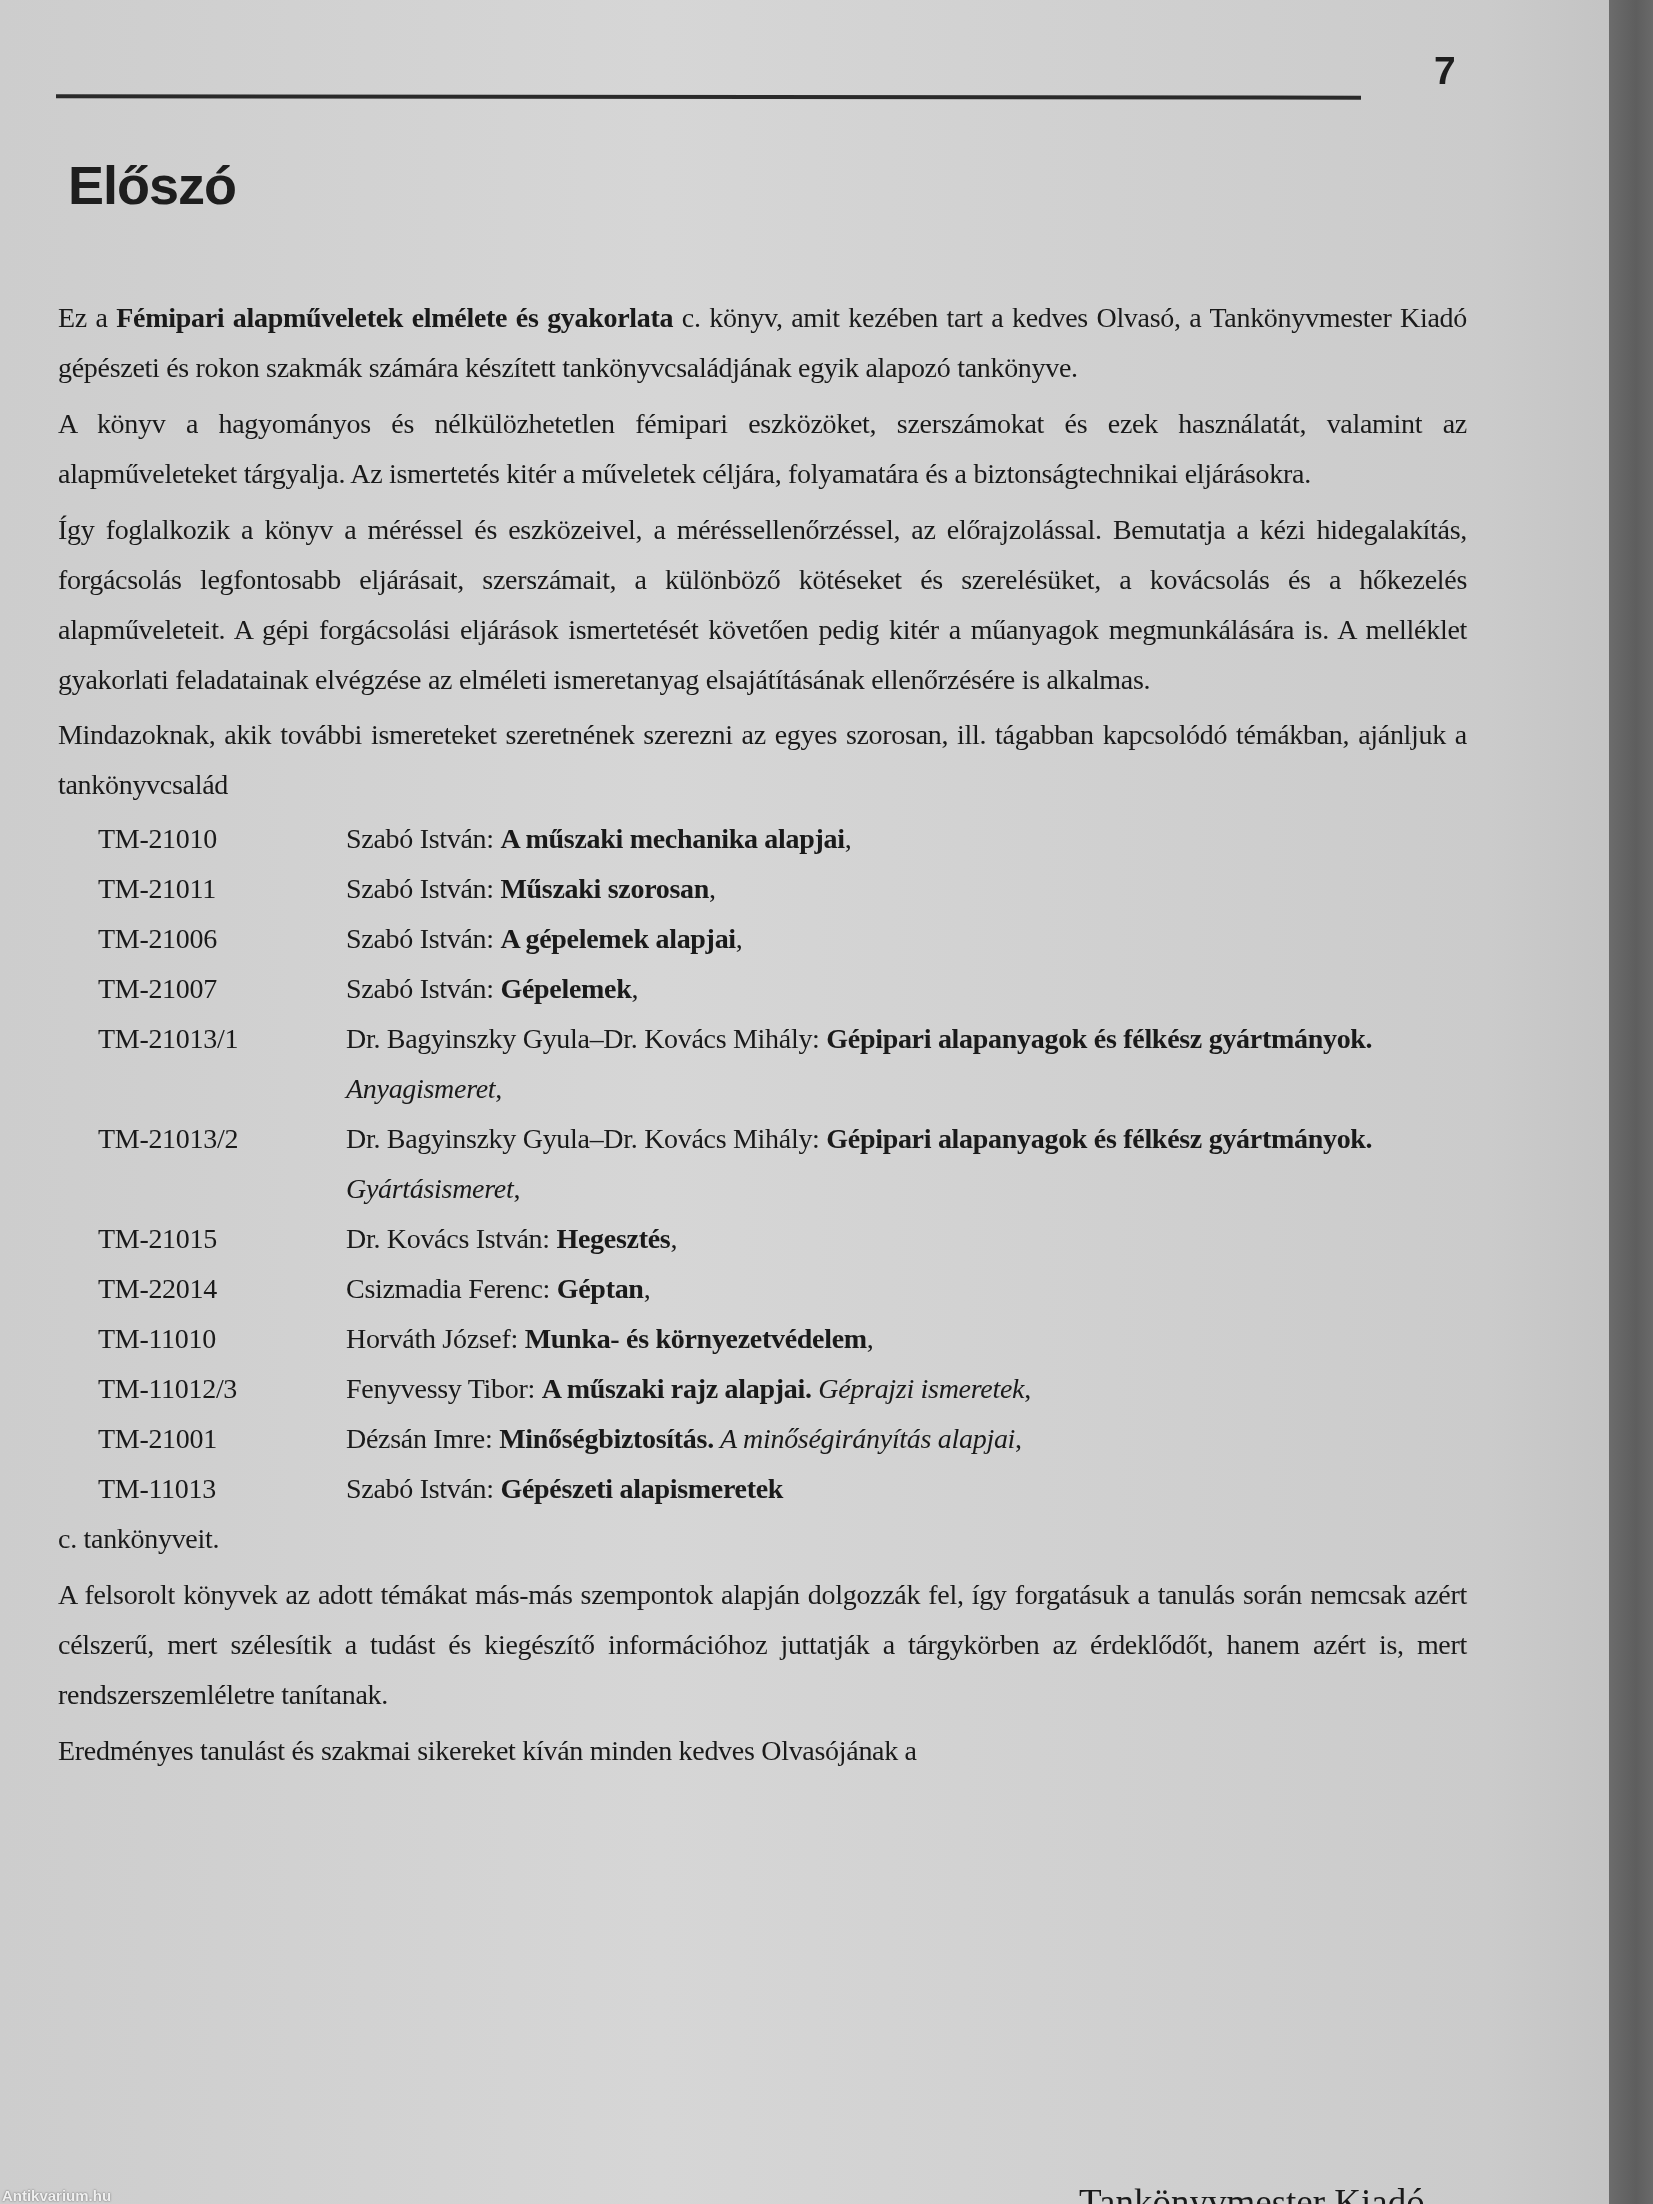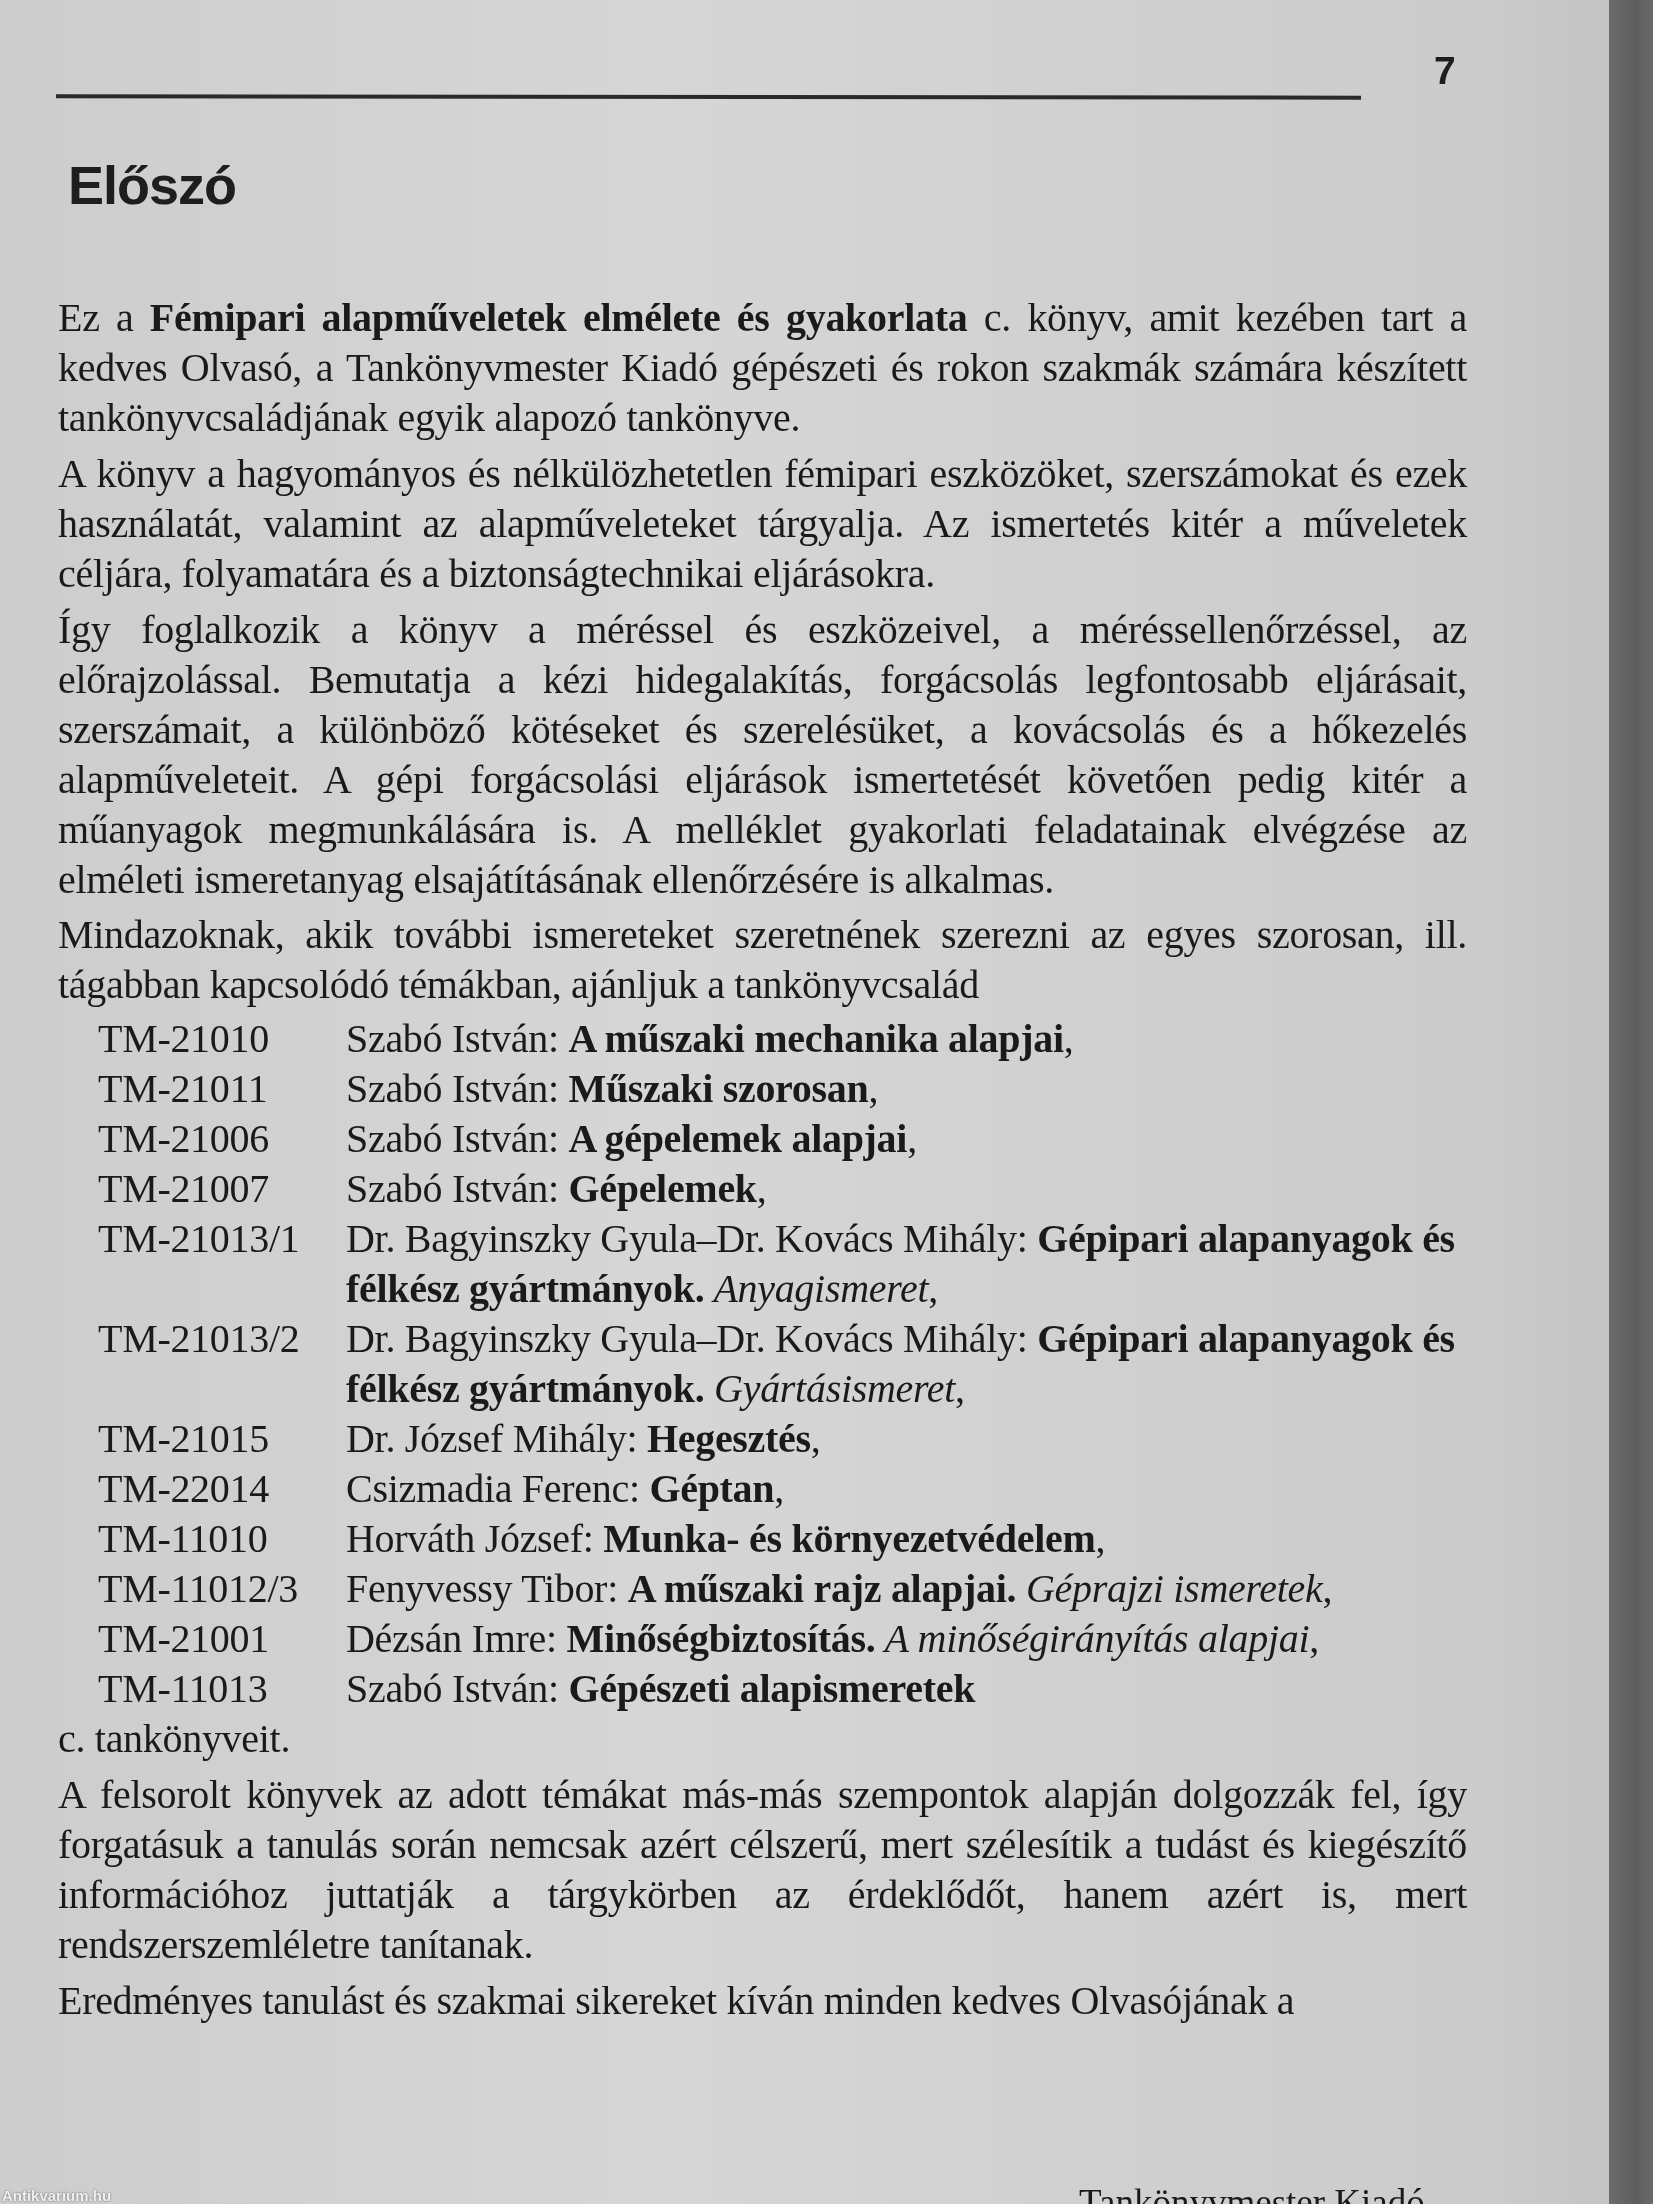--- a/index.html
+++ b/index.html
@@ -22,21 +22,21 @@
     font-family: "Liberation Sans", "DejaVu Sans", sans-serif;
     font-weight: bold; font-size: 39px; color: #1e1e1e;
   }
   .chapter-title {
     position: absolute; left: 60px; top: 146px; margin: 8px;
     font-family: "Liberation Sans", "DejaVu Sans", sans-serif;
     font-weight: bold; font-size: 54px; color: #1e1e1e; letter-spacing: -1px;
   }
   .body-text {
     position: absolute; left: 58px; top: 293px; width: 1409px;
-    font-size: 40px; line-height: 50px; text-align: justify;
+    font-size: 28px; line-height: 50px; text-align: justify;
     letter-spacing: -0.3px;
   }
   .body-text p { margin: 0 0 5.8px 0; }
   .body-text p.last-line { text-align-last: left; }
   .book-list { margin: 0 0 0 40px; font-family: Liberation Serif, serif; }
   .book-row { display: flex; }
   .book-code { width: 248px; flex: none; }
   .book-desc { flex: 1; }
   b { font-weight: bold; }
   i { font-style: italic; }
@@ -87,21 +87,21 @@
     <div class="book-row">
         <span class="book-code">TM-21013/1</span>
         <span class="book-desc" style="text-align:left"><span>Dr. Bagyinszky Gyula–Dr. Kovács Mihály: </span><b>Gépipari alapanyagok és félkész gyártmányok.</b><i> Anyagismeret</i><span>,</span></span>
       </div>
     <div class="book-row">
         <span class="book-code">TM-21013/2</span>
         <span class="book-desc" style="text-align:left"><span>Dr. Bagyinszky Gyula–Dr. Kovács Mihály: </span><b>Gépipari alapanyagok és félkész gyártmányok.</b><i> Gyártásismeret</i><span>,</span></span>
       </div>
     <div class="book-row">
         <span class="book-code">TM-21015</span>
-        <span class="book-desc"><span>Dr. József Mihály: </span><b>Hegesztés</b><i></i><span>,</span></span>
+        <span class="book-desc"><span>Dr. Kovács István: </span><b>Hegesztés</b><i></i><span>,</span></span>
       </div>
     <div class="book-row">
         <span class="book-code">TM-22014</span>
         <span class="book-desc"><span>Csizmadia Ferenc: </span><b>Géptan</b><i></i><span>,</span></span>
       </div>
     <div class="book-row">
         <span class="book-code">TM-11010</span>
         <span class="book-desc"><span>Horváth József: </span><b>Munka- és környezetvédelem</b><i></i><span>,</span></span>
       </div>
     <div class="book-row">

